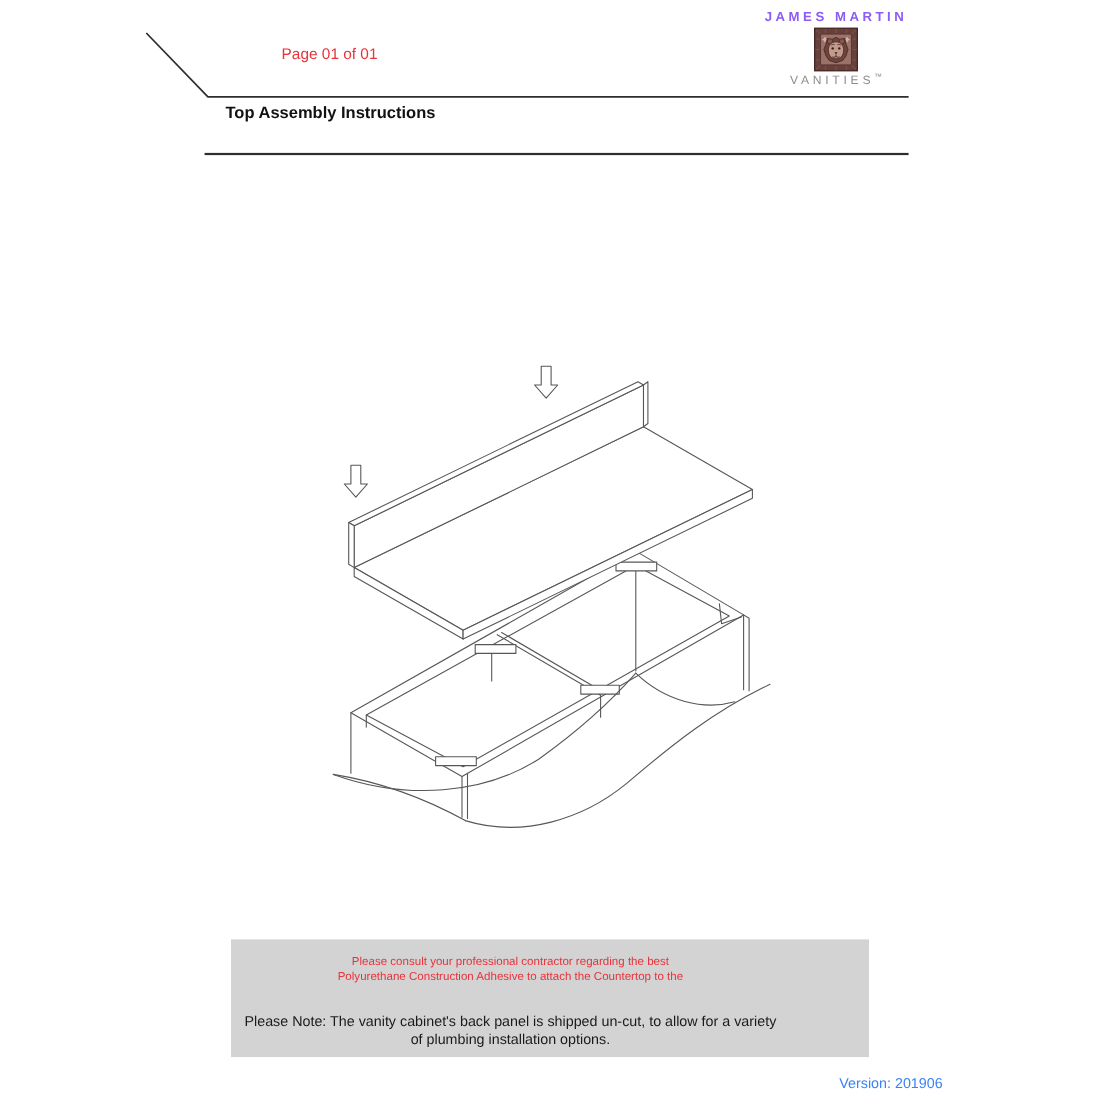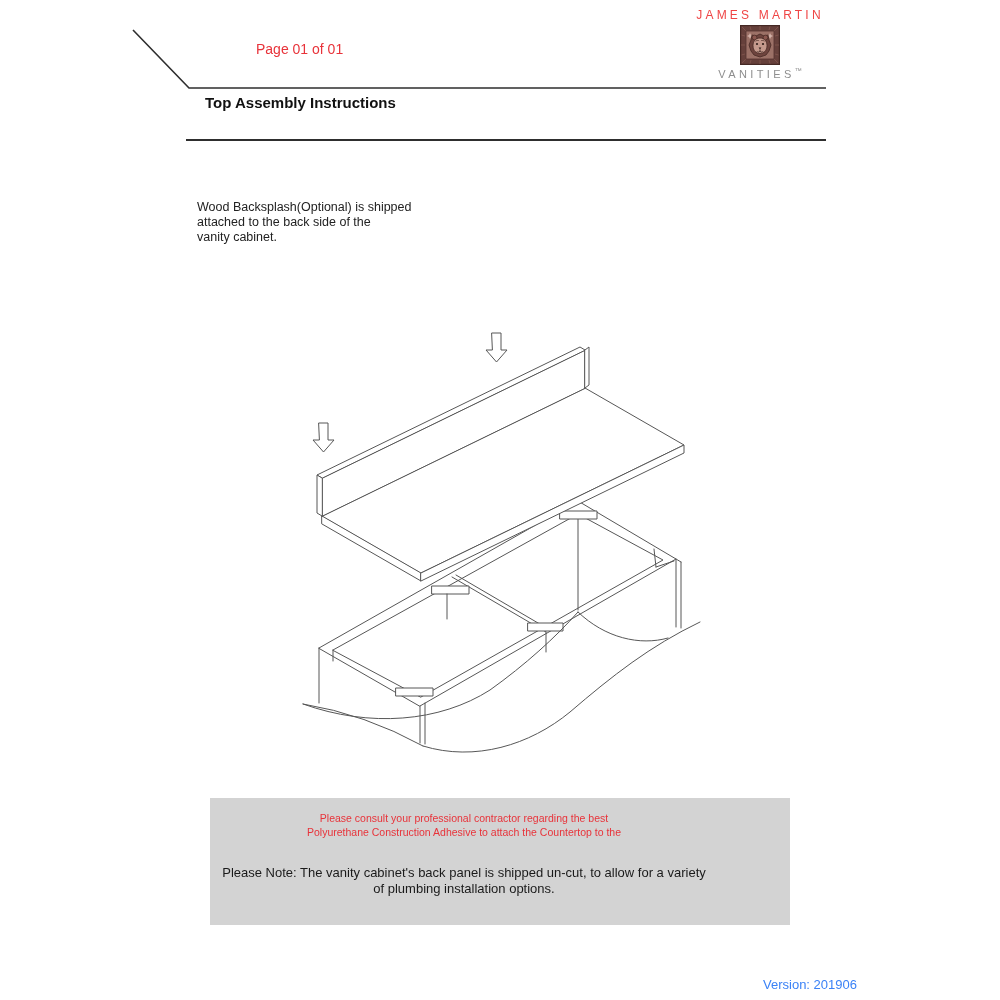--- a/index.html
+++ b/index.html
@@ -4,32 +4,32 @@
 <style>
   html,body{margin:0;padding:0;background:#fff;}
   .page{
     position:relative;width:1000px;height:1000px;background:#fff;overflow:hidden;
     font-family:"Liberation Sans", sans-serif;color:#1a1a1a;
   }
   .abs{position:absolute;}
   
   .page-label{left:208px;top:41px;font-size:14px;color:#e8333a;margin-left:48px;}
   .logo-block{left:690px;top:8px;width:140px;text-align:center;}
-  .logo-top{font-size:12px;letter-spacing:3.2px;color:#ef4444;white-space:nowrap;}
+  .logo-top{font-size:12px;letter-spacing:3.2px;color:#8b5cf6;white-space:nowrap;font-weight:bold;}
   .crest{margin:3px auto 2px auto;width:40px;height:40px;display:block;}
   .logo-bottom{font-size:11px;letter-spacing:3.4px;color:#8e8e8e;white-space:nowrap;}
   .logo-bottom sup{font-size:7px;letter-spacing:0;}
   .doc-title{left:205px;top:94px;font-size:15px;font-weight:bold;color:#111;text-align:right;}
   .rule2{left:186px;top:139px;width:640px;height:2px;background:#2e2e2e;}
   
   .disclaimer{left:186px;top:150px;width:634px;text-align:center;color:#e8333a;font-size:11px;line-height:14.5px;}
   
   .body-note{left:197px;top:200px;font-size:12.5px;line-height:15px;color:#222;}
   
-  .notice-box{left:210px;top:798px;width:580px;height:127px;background:#d3d3d3;}
+  .notice-box{left:210px;top:854px;width:580px;height:107px;background:#d3d3d3;}
   .notice-inner{position:absolute;left:0;top:13px;width:508px;text-align:center;}
   .notice-red{color:#e8333a;font-size:10.5px;line-height:14px;}
   .notice-black{margin-top:26px;color:#1a1a1a;font-size:13px;line-height:15.5px;}
   .version{left:763px;top:934px;font-size:13px;color:#3b82f6;margin-top:43px;}
   svg{display:block;}
 </style>
 </head>
 <body>
 
 <div class="page">
@@ -69,25 +69,20 @@
       </g>
     </svg>
     <div class="logo-bottom"><span>VANITIES</span><sup>™</sup></div>
   </div>
 
   <div class="abs doc-title">Top Assembly Instructions</div>
 
   <div class="abs rule2"></div>
 
 
-  <div class="abs body-note">
-    <div>Wood Backsplash(Optional) is shipped</div>
-    <div>attached to the back side of the</div>
-    <div>vanity cabinet.</div>
-  </div>
 
   <svg class="abs" style="left:280px;top:315px;" width="440" height="470" viewBox="280 315 440 470" fill="none" stroke="#575757" stroke-width="1" stroke-linejoin="round" stroke-linecap="round">
 
     <g>
 
       <path d="M319,648 L578,501 L676,559 L420,706 Z"></path>
       <path d="M333,650 L578,514 L663,560 L421,697 Z"></path>
 
       <path d="M319,648 L319,703"></path>
       <path d="M420,706 L420,743 M425,703 L425,744"></path>

